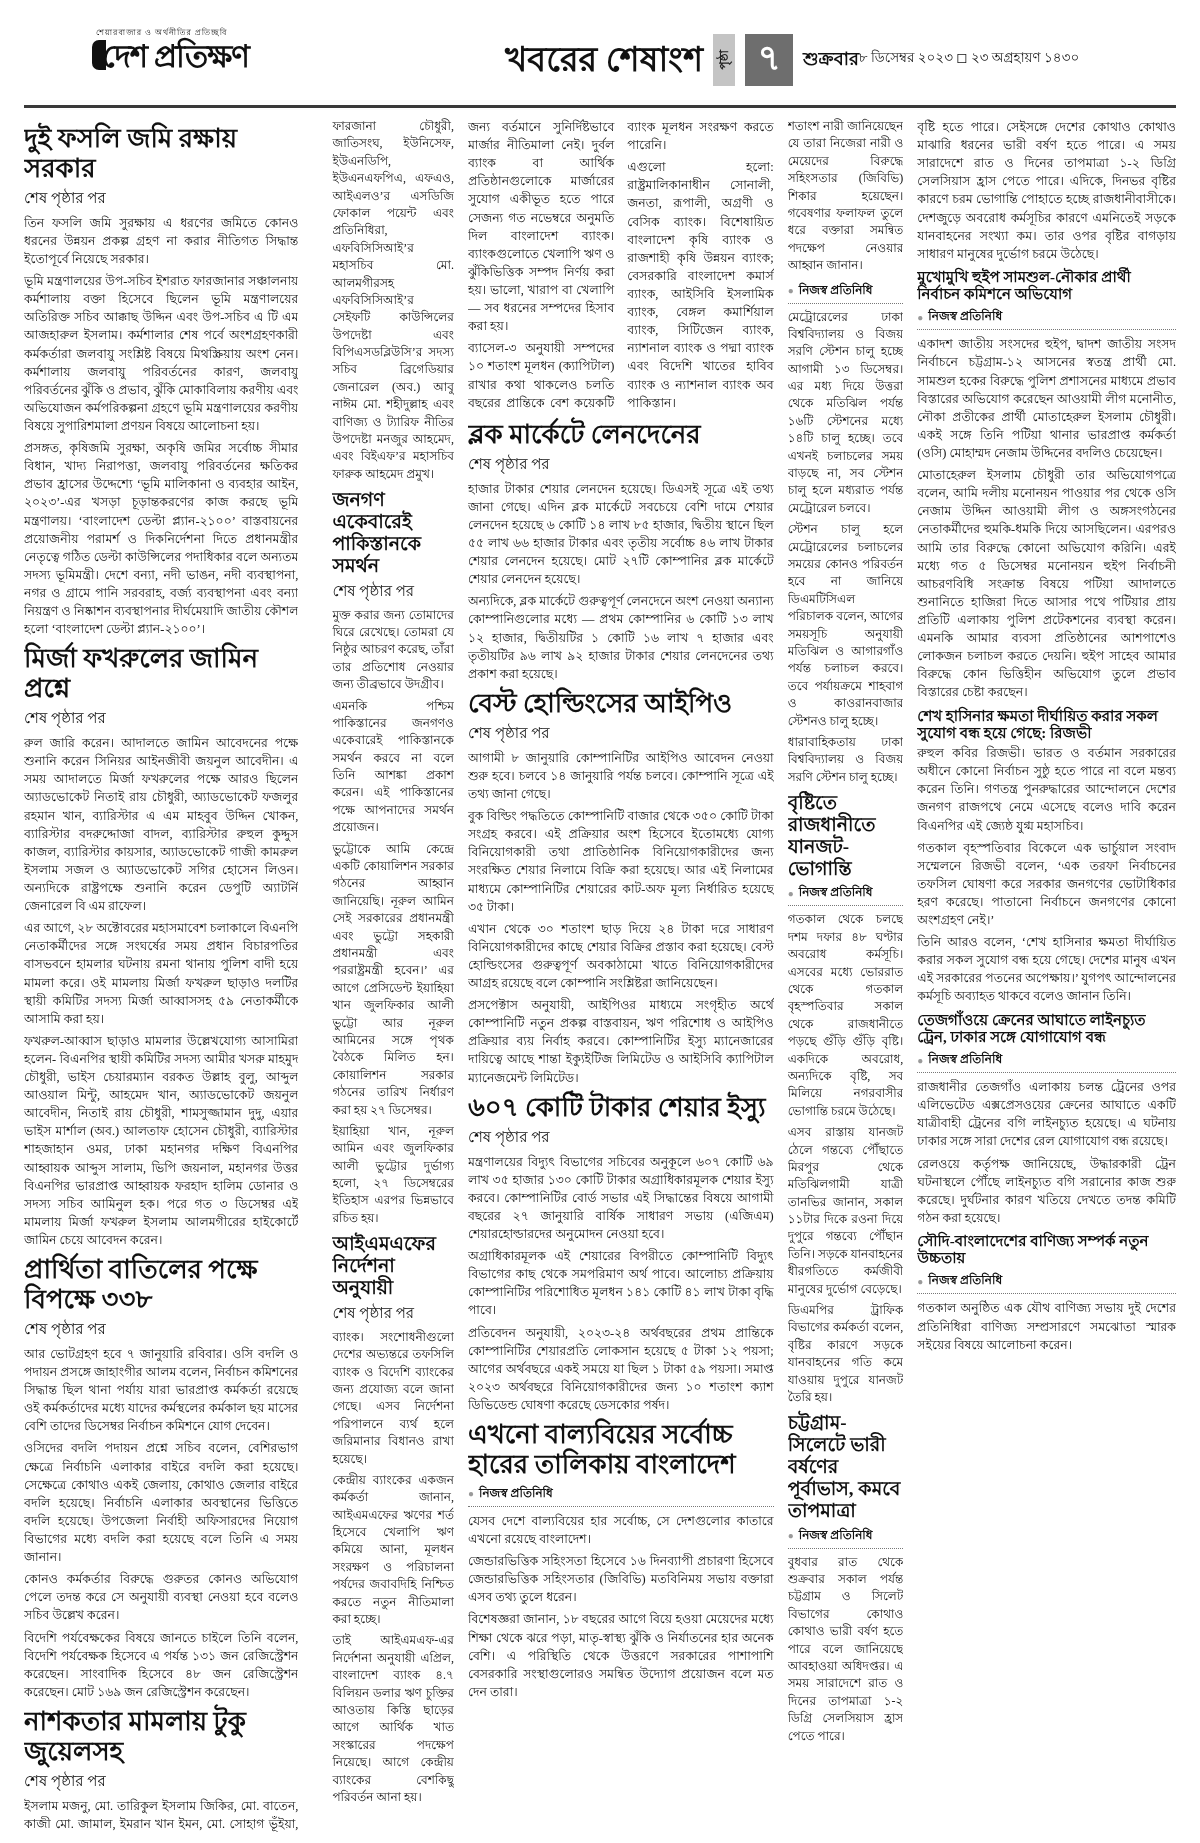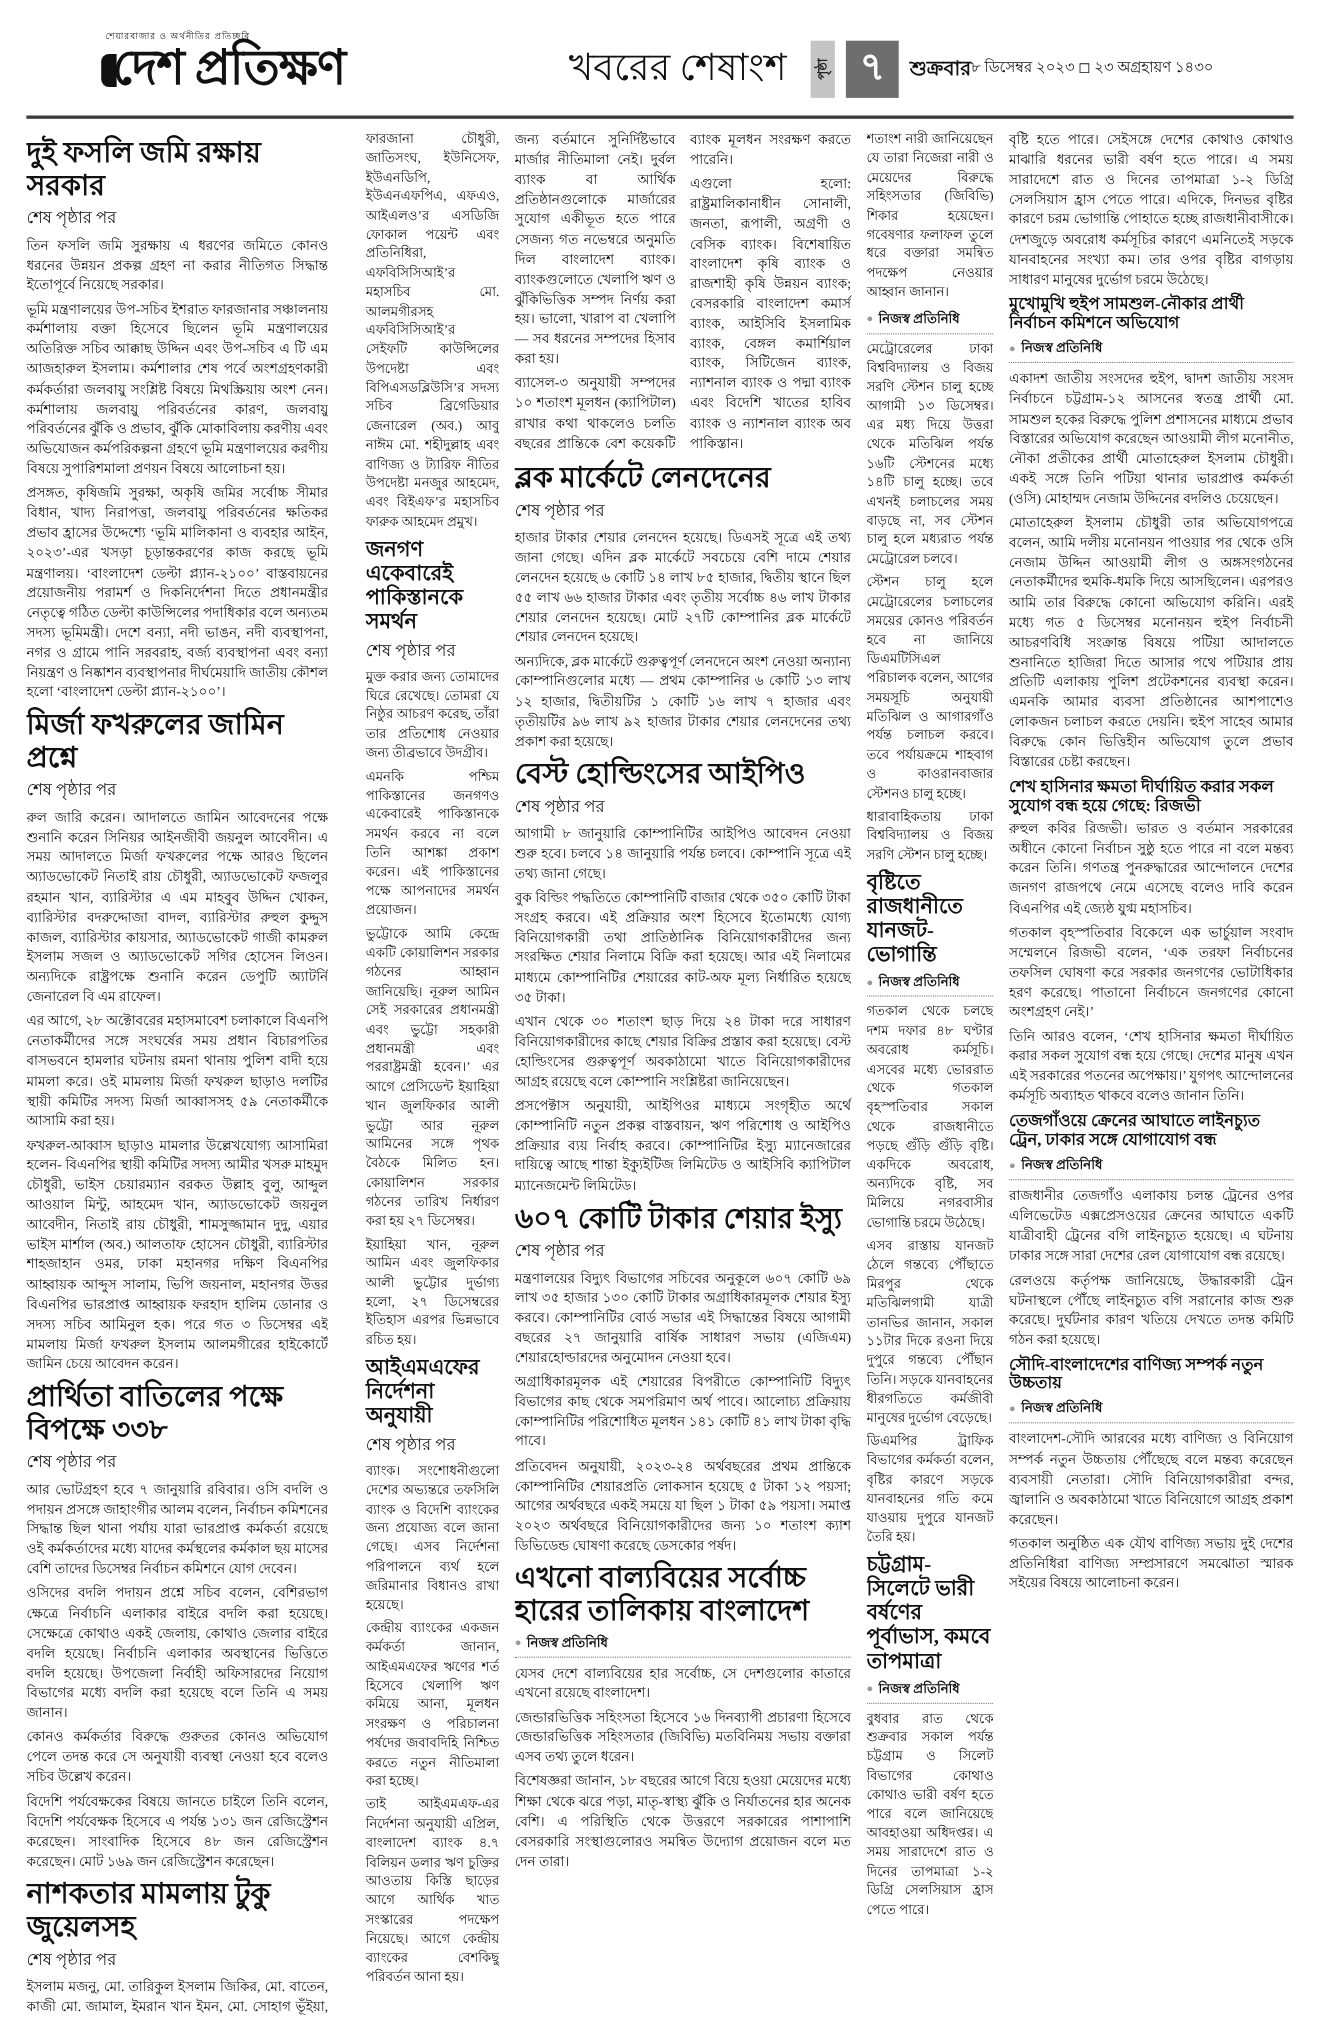--- a/index.html
+++ b/index.html
@@ -6,24 +6,24 @@
   .page{
     position:relative;width:1200px;height:1843px;background:#ffffff;
     margin:0 auto;overflow:hidden;
     font-family:"Liberation Serif","DejaVu Serif",serif;color:#111;
   }
   
   .header{position:relative;height:112px;}
   .header-rule{position:absolute;left:24px;right:24px;bottom:4px;height:3px;background:#3a3a3a;}
   .masthead{position:absolute;left:92px;top:26px;}
   .masthead .tagline{font-size:8px;letter-spacing:1px;color:#222;margin:0 0 1px 4px;}
-  .masthead .title{font-size:44px;font-weight:bold;line-height:1;margin:0;letter-spacing:-1px;}
+  .masthead .title{font-size:31px;font-weight:bold;line-height:1;margin:0;letter-spacing:-1px;}
   .logo-mark{display:inline-block;width:14px;height:30px;background:#111;border-radius:7px 0 0 7px;margin-right:-4px;vertical-align:-3px;}
   .head-right{position:absolute;left:505px;top:34px;display:flex;align-items:center;gap:10px;}
-  .section-title{font-size:34px;font-weight:normal;line-height:1;margin:12px;white-space:nowrap;text-align:center;}
+  .section-title{font-size:34px;font-weight:bold;line-height:1;margin:0;white-space:nowrap;text-align:center;}
   .page-label-box{width:22px;height:52px;background:#c4c4c4;color:#222;display:flex;align-items:center;justify-content:center;}
   .page-label-box span{writing-mode:vertical-rl;transform:rotate(180deg);font-size:12px;font-weight:bold;}
   .page-number-box{width:48px;height:52px;background:#6e6e6e;color:#fff;display:flex;align-items:center;justify-content:center;font-size:36px;font-weight:bold;}
   .date-stack{display:flex;flex-direction:row;justify-content:center;}
   .weekday{font-size:18px;font-weight:bold;line-height:1.2;margin:0;}
   .date-line{font-size:13.5px;line-height:1.4;margin:0;}
   
   .columns{display:flex;gap:14px;padding:6px 24px 0 24px;height:1716px;overflow:hidden;}
   .column{overflow:hidden;}
   .column:nth-child(1){width:280px;}
@@ -265,20 +265,19 @@
           </div>
         </article>
         <article>
           <h3 class="headline">সৌদি-বাংলাদেশের বাণিজ্য সম্পর্ক নতুন উচ্চতায়</h3>
           <div class="byline">
             <span class="bullet">●</span>
             <span>নিজস্ব প্রতিনিধি</span>
           </div>
           <div class="dotted-rule"></div>
           <div>
-            <p class="body">বাংলাদেশ-সৌদি আরবের মধ্যে বাণিজ্য ও বিনিয়োগ সম্পর্ক নতুন উচ্চতায় পৌঁছেছে বলে মন্তব্য করেছেন ব্যবসায়ী নেতারা। সৌদি বিনিয়োগকারীরা বন্দর, জ্বালানি ও অবকাঠামো খাতে বিনিয়োগে আগ্রহ প্রকাশ করেছেন।</p>
             <p class="body">গতকাল অনুষ্ঠিত এক যৌথ বাণিজ্য সভায় দুই দেশের প্রতিনিধিরা বাণিজ্য সম্প্রসারণে সমঝোতা স্মারক সইয়ের বিষয়ে আলোচনা করেন।</p>
           </div>
         </article>
       </div>
     </main>
 
 </div>
 
 </body></html>

